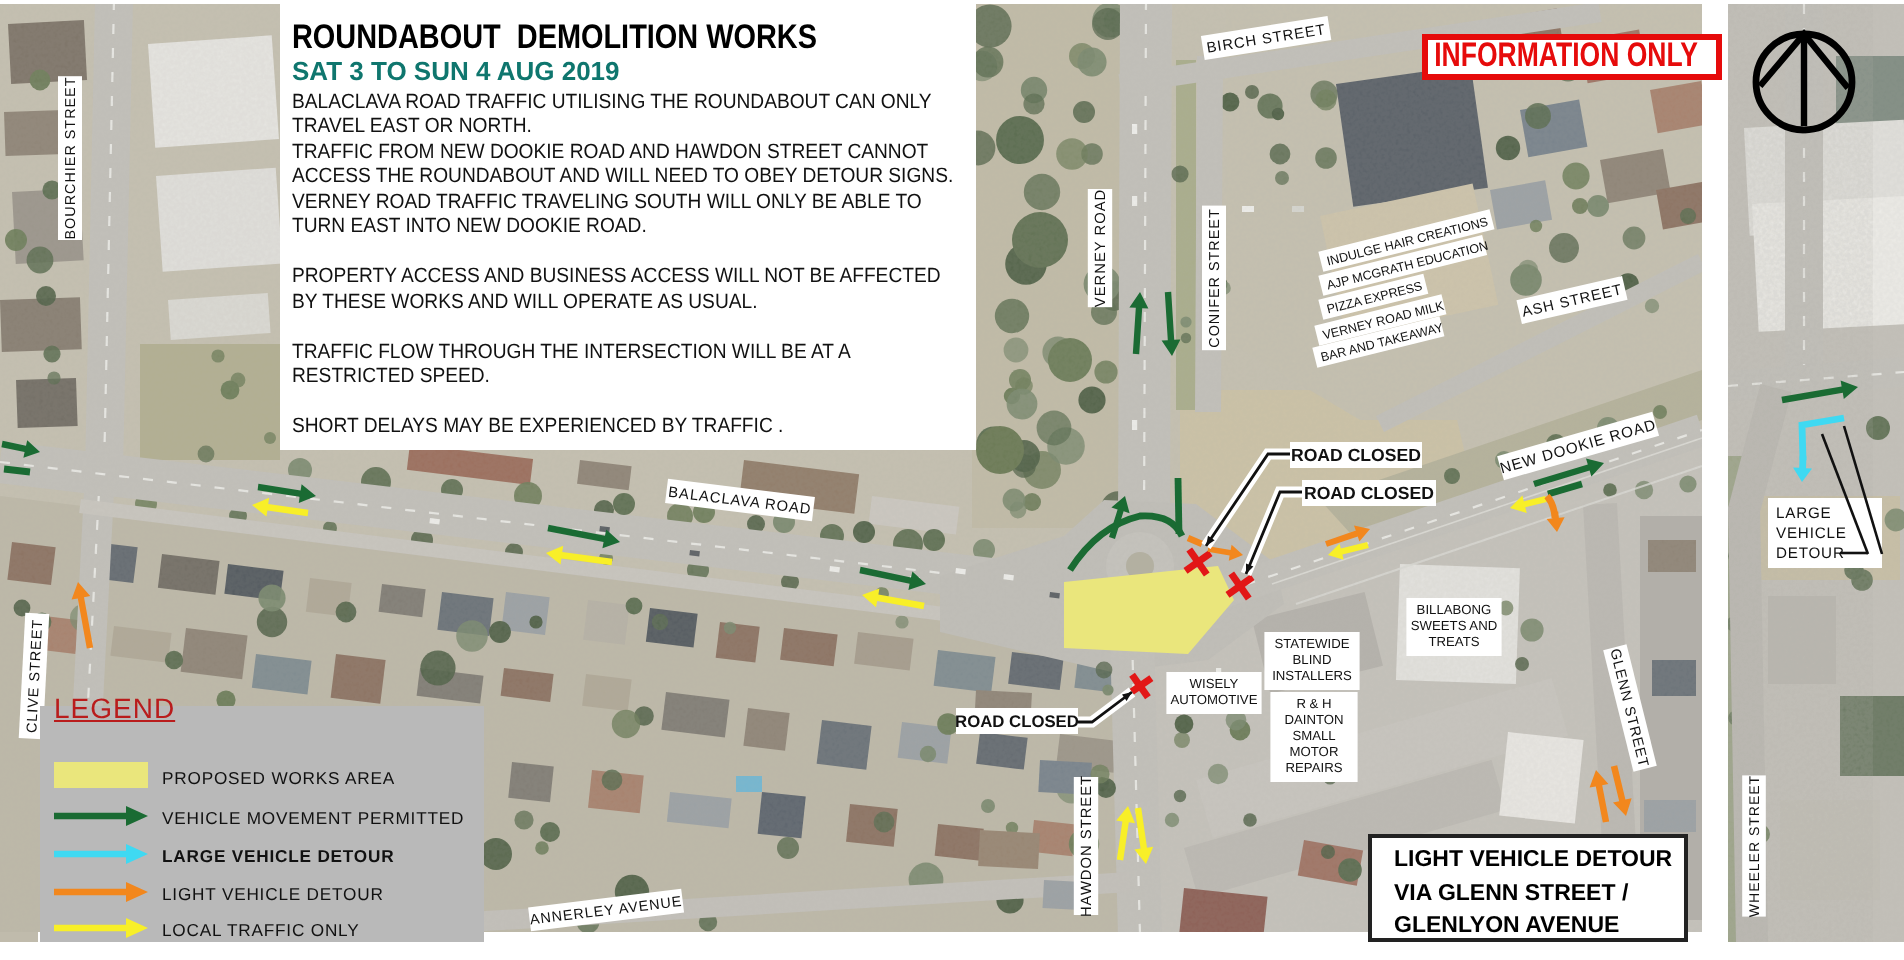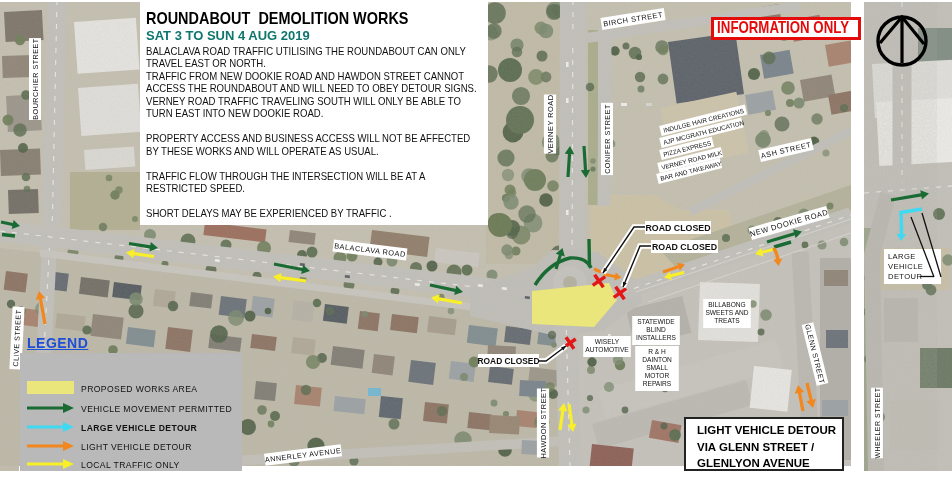--- a/index.html
+++ b/index.html
@@ -683,21 +683,21 @@
   </div>
 
 <svg class="abs" style="left:872px;top:10px" width="64" height="60" viewBox="0 0 64 60">
   <circle cx="30" cy="31" r="24" fill="none" stroke="#000" stroke-width="3.4"></circle>
   <path d="M 30,6 L 30,53" stroke="#000" stroke-width="3.2" fill="none"></path>
   <path d="M 8,33 L 30,7 L 52,34" stroke="#000" stroke-width="3.2" fill="none" stroke-linejoin="miter"></path>
 </svg>
 
 <div class="abs" style="left:20px;top:353px;width:222px;height:118px;background:#b9b9b9;"></div>
 
-<div class="abs" style="left:27px;top:335px;font-size:14px;font-weight:bold;color:#1d4ed8;text-decoration:underline;letter-spacing:0.5px;">LEGEND</div>
+<div class="abs" style="left:27px;top:346px;font-size:14px;font-weight:normal;color:#b91c1c;text-decoration:underline;letter-spacing:0.5px;">LEGEND</div>
 
 <svg class="abs" style="left:20px;top:353px" width="222" height="118" viewBox="0 0 222 118">
 
   <rect x="7" y="28" width="47" height="13" fill="#eae67c"></rect>
 
   <polygon points="7,53.4 43,53.4 43,50 54,55 43,60 43,56.6 7,56.6" fill="#1a6b33"></polygon>
 
   <polygon points="7,72.4 43,72.4 43,69 54,74 43,79 43,75.6 7,75.6" fill="#3fd9f2"></polygon>
 
   <polygon points="7,91.4 43,91.4 43,88 54,93 43,98 43,94.6 7,94.6" fill="#f2871d"></polygon>

